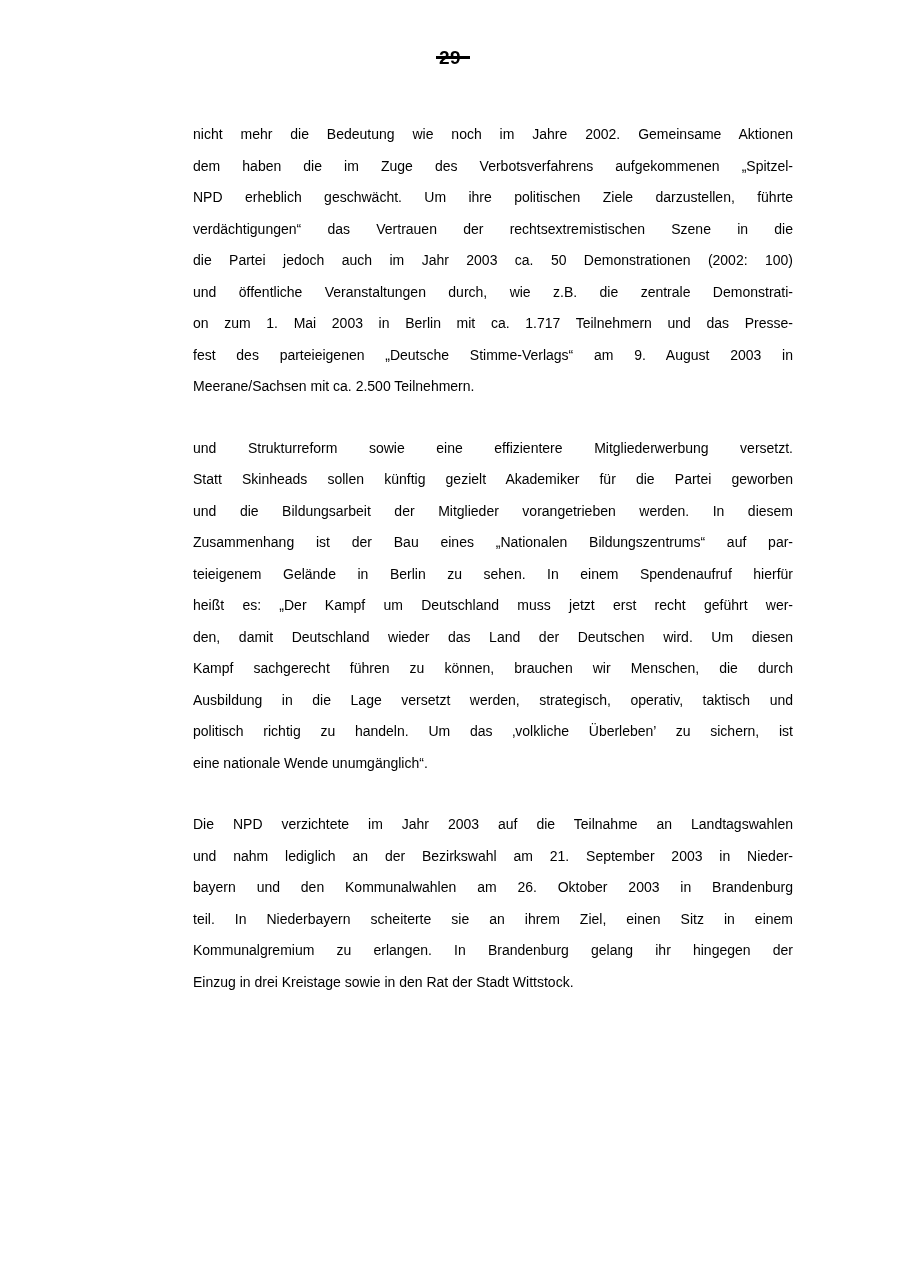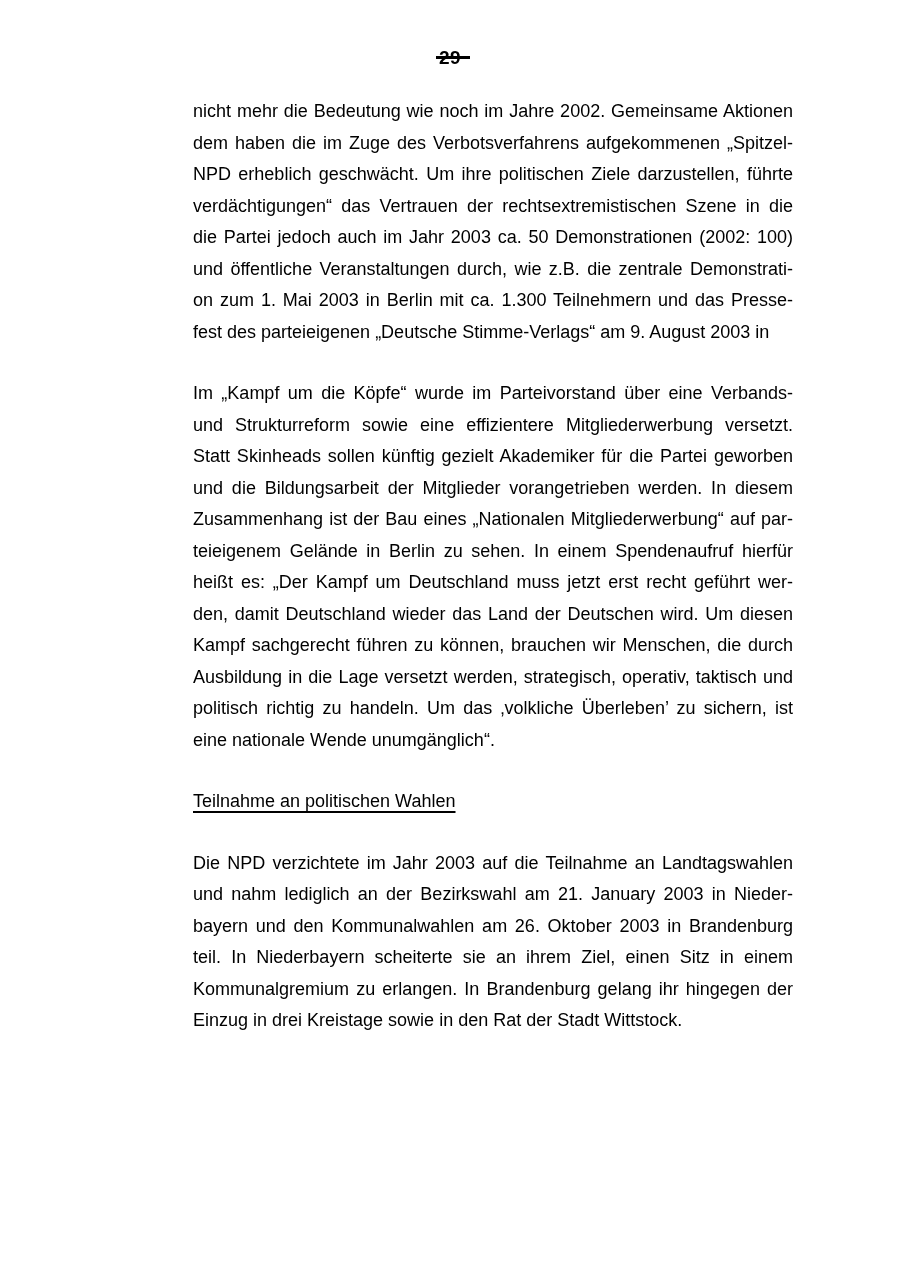--- a/index.html
+++ b/index.html
@@ -41,23 +41,23 @@
     position: absolute;
     left: -3px;
     right: -9px;
     top: 10px;
     height: 2.6px;
     background: #000;
   }
   .content {
     position: absolute;
     left: 193px;
-    top: 96px;
+    top: 119px;
     width: 600px;
-    font-size: 18px;
+    font-size: 14px;
     line-height: 31.5px;
   }
   .para {
     margin: 0 0 30px 0;
   }
   .para .line {
     text-align: justify;
     text-align-last: justify;
     white-space: normal;
   }
@@ -79,40 +79,39 @@
     <span class="strike">29</span>
   </div>
   <div class="content">
       <div class="para">
         <div class="line">nicht mehr die Bedeutung wie noch im Jahre 2002. Gemeinsame Aktionen</div>
         <div class="line">dem haben die im Zuge des Verbotsverfahrens aufgekommenen „Spitzel-</div>
         <div class="line">NPD erheblich geschwächt. Um ihre politischen Ziele darzustellen, führte</div>
         <div class="line">verdächtigungen“ das Vertrauen der rechtsextremistischen Szene in die</div>
         <div class="line">die Partei jedoch auch im Jahr 2003 ca. 50 Demonstrationen (2002: 100)</div>
         <div class="line">und öffentliche Veranstaltungen durch, wie z.B. die zentrale Demonstrati-</div>
-        <div class="line">on zum 1. Mai 2003 in Berlin mit ca. 1.300 Teilnehmern und das Presse-</div>
+        <div class="line">on zum 1. Mai 2003 in Berlin mit ca. 1.717 Teilnehmern und das Presse-</div>
         <div class="line">fest des parteieigenen „Deutsche Stimme-Verlags“ am 9. August 2003 in</div>
+        <div class="line">Meerane/Sachsen mit ca. 2.500 Teilnehmern.</div>
       </div>
       <div class="para">
-        <div class="line">Im „Kampf um die Köpfe“ wurde im Parteivorstand über eine Verbands-</div>
         <div class="line">und Strukturreform sowie eine effizientere Mitgliederwerbung versetzt.</div>
         <div class="line">Statt Skinheads sollen künftig gezielt Akademiker für die Partei geworben</div>
         <div class="line">und die Bildungsarbeit der Mitglieder vorangetrieben werden. In diesem</div>
-        <div class="line">Zusammenhang ist der Bau eines „Nationalen Mitgliederwerbung“ auf par-</div>
+        <div class="line">Zusammenhang ist der Bau eines „Nationalen Bildungszentrums“ auf par-</div>
         <div class="line">teieigenem Gelände in Berlin zu sehen. In einem Spendenaufruf hierfür</div>
         <div class="line">heißt es: „Der Kampf um Deutschland muss jetzt erst recht geführt wer-</div>
         <div class="line">den, damit Deutschland wieder das Land der Deutschen wird. Um diesen</div>
         <div class="line">Kampf sachgerecht führen zu können, brauchen wir Menschen, die durch</div>
         <div class="line">Ausbildung in die Lage versetzt werden, strategisch, operativ, taktisch und</div>
         <div class="line">politisch richtig zu handeln. Um das ‚volkliche Überleben’ zu sichern, ist</div>
         <div class="line">eine nationale Wende unumgänglich“.</div>
       </div>
-      <div class="heading">Teilnahme an politischen Wahlen</div>
       <div class="para">
         <div class="line">Die NPD verzichtete im Jahr 2003 auf die Teilnahme an Landtagswahlen</div>
-        <div class="line">und nahm lediglich an der Bezirkswahl am 21. January 2003 in Nieder-</div>
+        <div class="line">und nahm lediglich an der Bezirkswahl am 21. September 2003 in Nieder-</div>
         <div class="line">bayern und den Kommunalwahlen am 26. Oktober 2003 in Brandenburg</div>
         <div class="line">teil. In Niederbayern scheiterte sie an ihrem Ziel, einen Sitz in einem</div>
         <div class="line">Kommunalgremium zu erlangen. In Brandenburg gelang ihr hingegen der</div>
         <div class="line">Einzug in drei Kreistage sowie in den Rat der Stadt Wittstock.</div>
       </div>
     </div>
 </div>
 
 </body></html>

